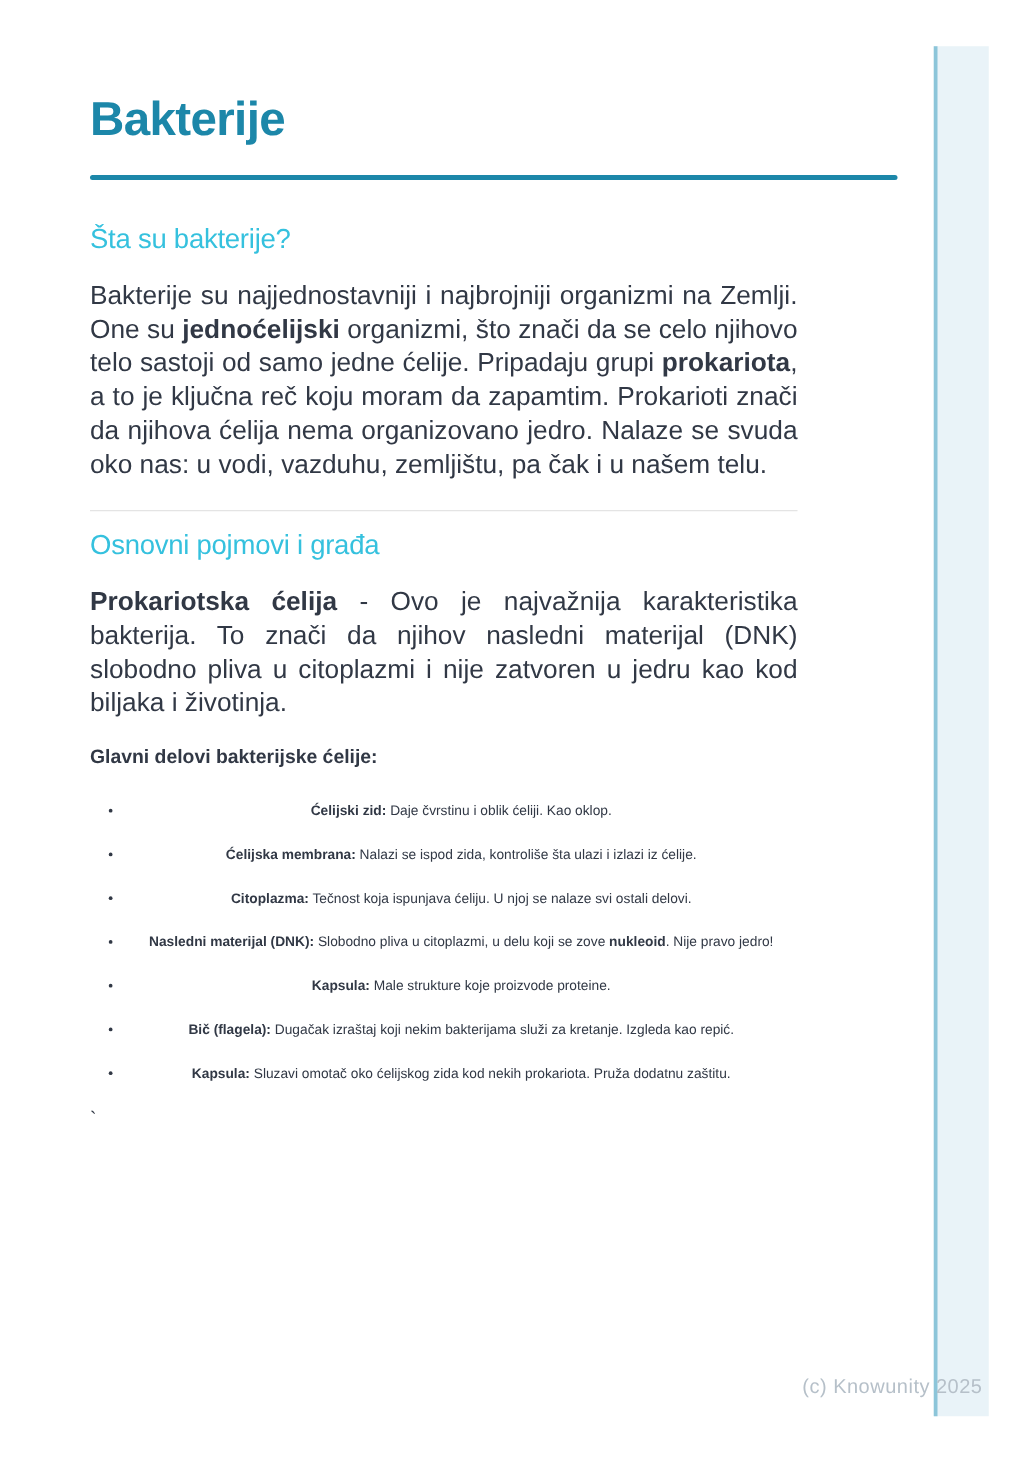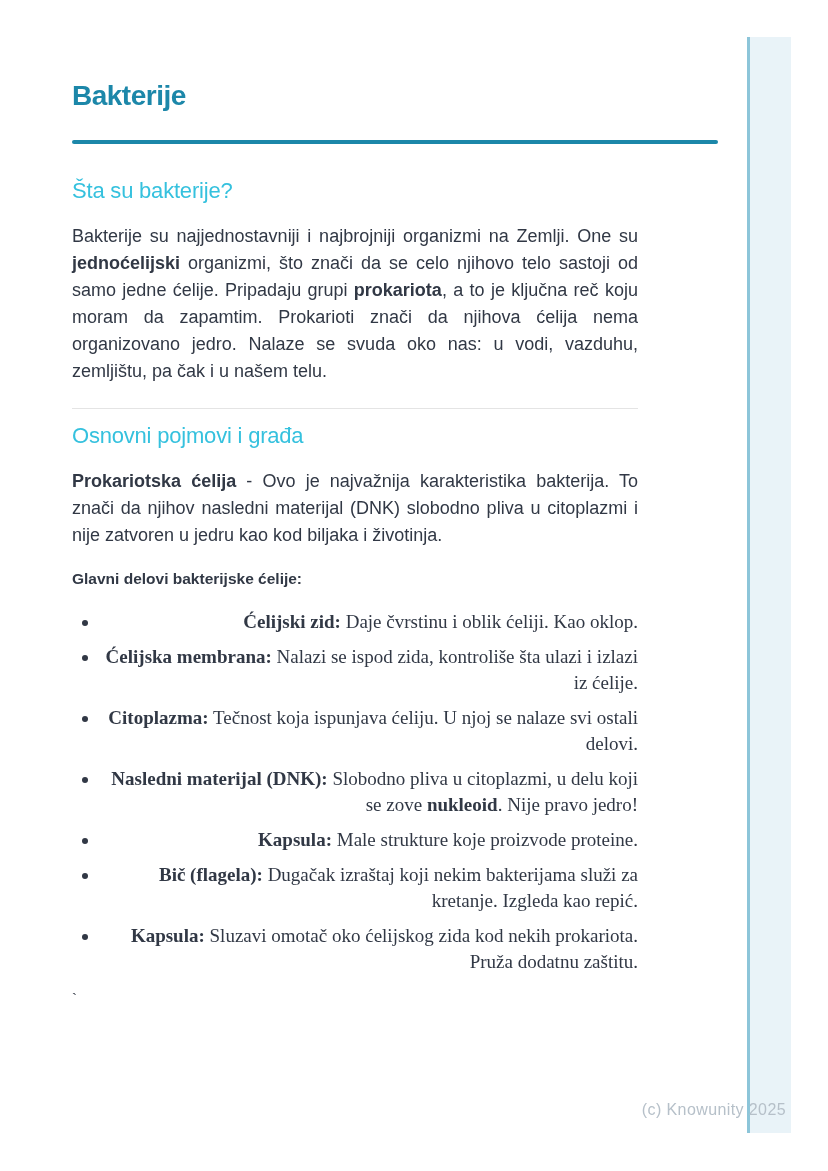--- a/index.html
+++ b/index.html
@@ -29,21 +29,21 @@
     border-left:3px solid var(--stripe-edge);
     z-index:1;
   }
   .content{
     position:absolute;
     left:72px;top:74px;
     width:566px;
     z-index:2;
   }
   h1.doc-title{
-    font-size:28px;
+    font-size:38px;
     line-height:44px;
     font-weight:bold;
     letter-spacing:-0.5px;
     color:var(--accent-dark);
   }
   .title-rule{
     margin-top:22px;
     width:646px;height:4px;
     background:var(--accent-dark);
     border-radius:2px;
@@ -52,21 +52,21 @@
     font-size:22px;
     line-height:26px;
     font-weight:normal;
     letter-spacing:-0.2px;
     color:var(--accent-light);
   }
   .h2-first{margin-top:34px;}
   .h2-second{margin-top:14px;}
   p.body-par{
     margin-top:19px;
-    font-size:18px;
+    font-size:21px;
     line-height:27px;
     text-align:justify;
     color:var(--body-text);
   }
   .b{font-weight:bold;}
   .divider{
     margin-top:23px;
     width:566px;height:1px;
     background:var(--divider);
   }
@@ -75,25 +75,24 @@
     font-size:15.5px;
     line-height:24px;
     font-weight:bold;
   }
   ul.parts-list{
     margin-top:18px;
     list-style:disc outside;
     padding-left:28px;
   }
   ul.parts-list li{
-    font-size:19px;
+    font-size:11px;
     line-height:26px;
     margin-bottom:9px;
-    text-align:right;
-    font-family:Liberation Serif, serif;
+    text-align:center;
   }
   .stray{
     margin-top:14px;
     font-size:15.5px;
     line-height:20px;
     color:var(--body-text);
   }
   .footer{
     position:absolute;
     right:42px;top:1101px;

